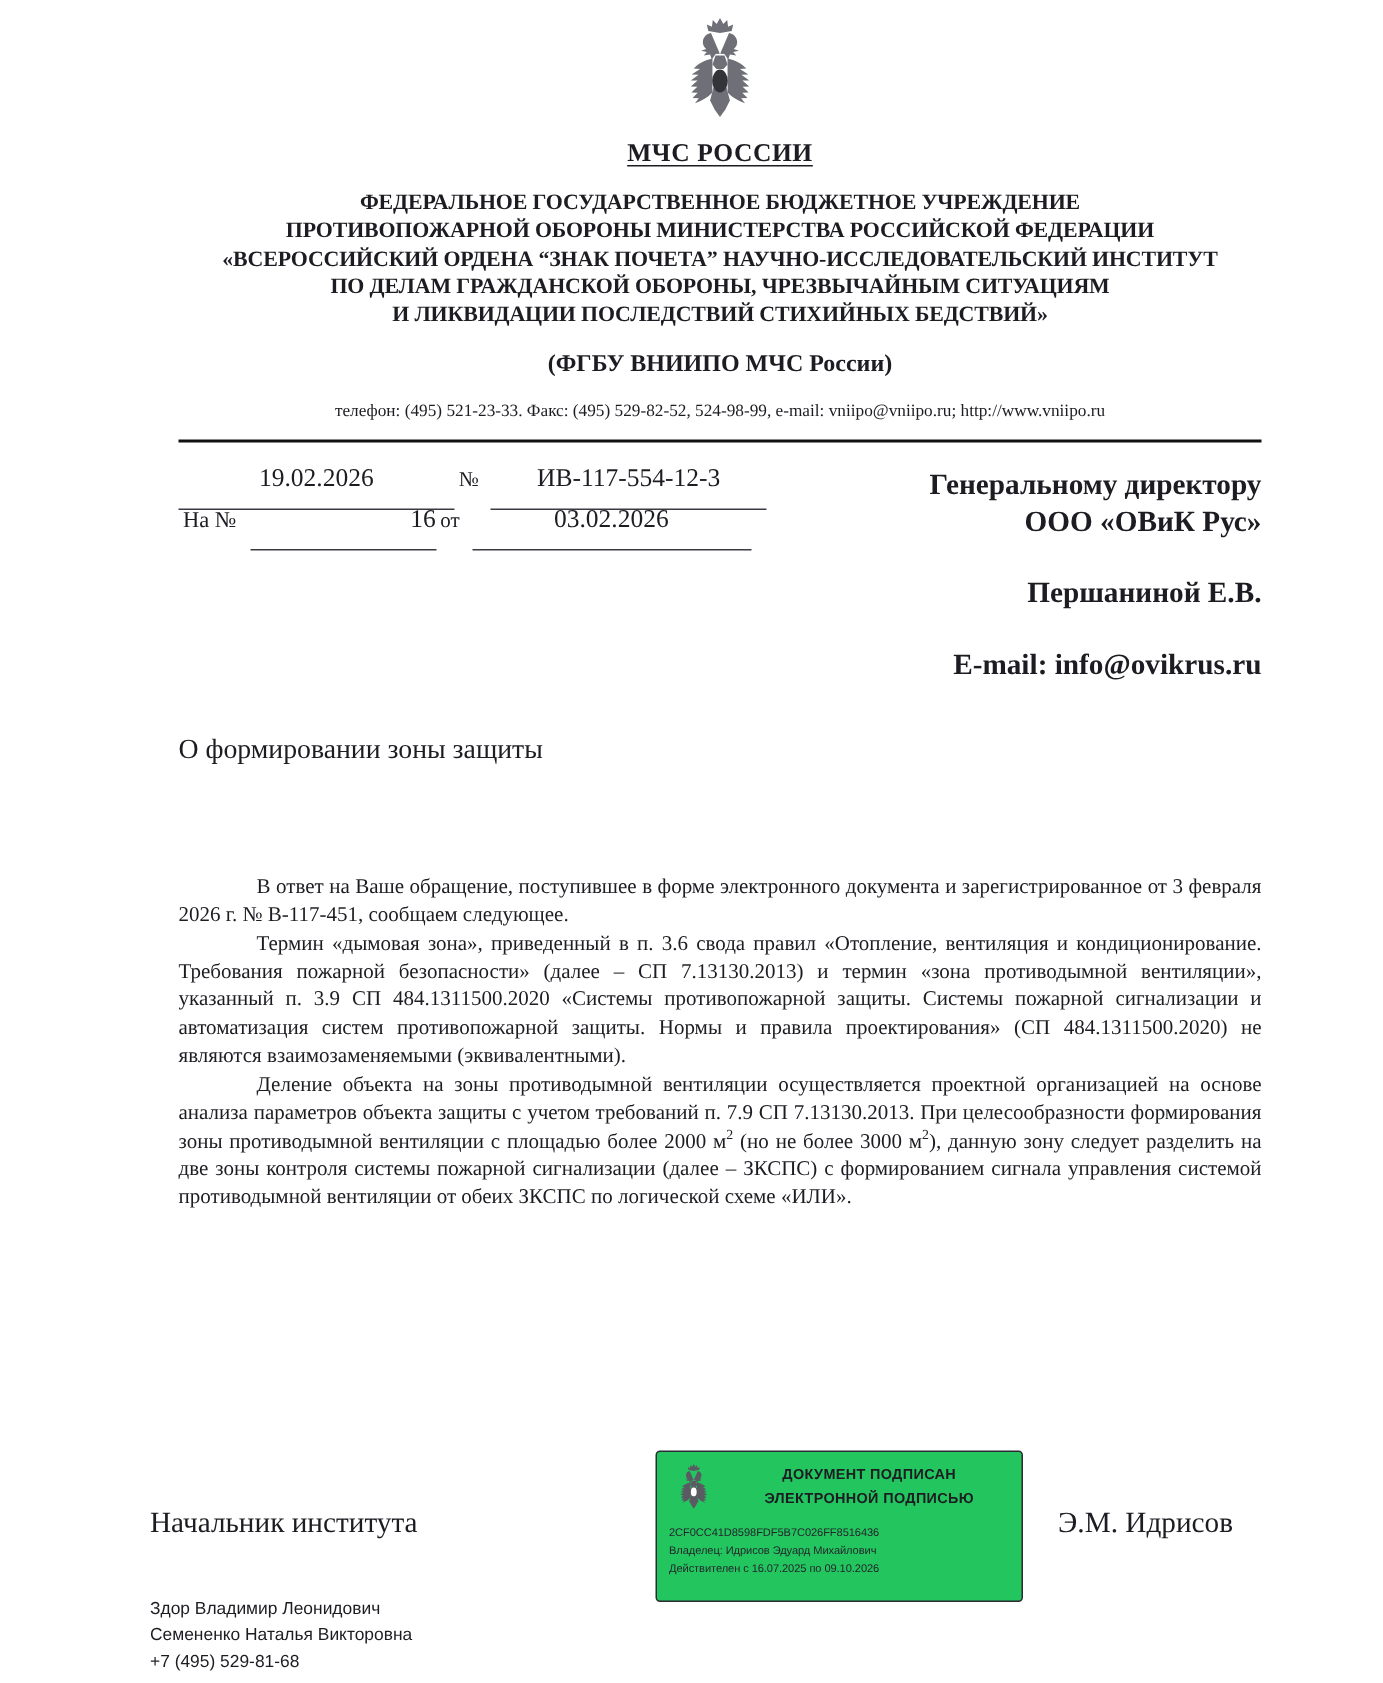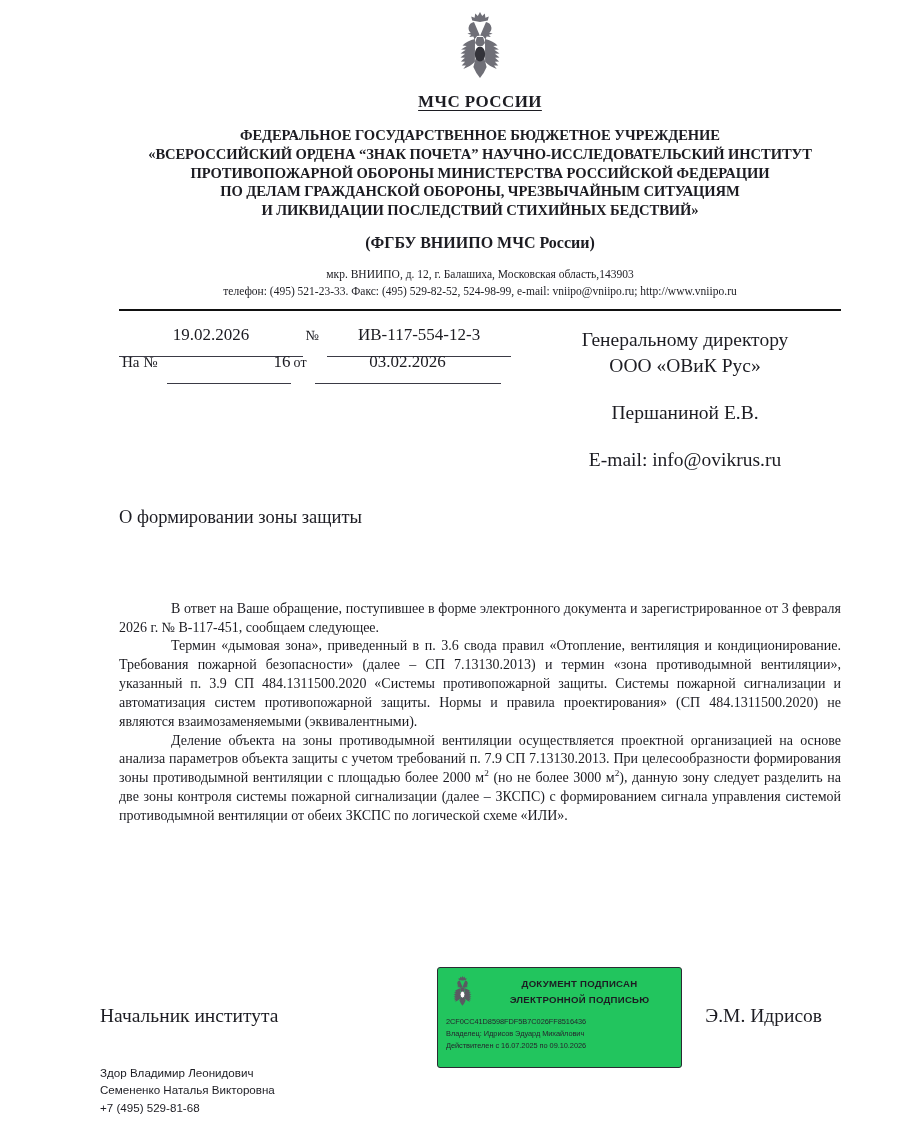--- a/index.html
+++ b/index.html
@@ -113,25 +113,26 @@
   .ref-fill.date2 { width: 186px; margin-left: 5px; }
   .ref-lbl {
     font-size: 14px;
     padding: 0 3px;
     white-space: nowrap;
   }
   .ref-lbl.na { font-size: 15px; padding-right: 4px; }
 
   .addressee {
     flex: 1;
-    text-align: center;
+    text-align: right;
     font-size: 19.5px;
     line-height: 1.3;
     padding-left: 18px;
     padding-top: 2px;
+    font-weight: bold;
   }
   .addressee .gap { height: 22px; }
 
   
   .subject {
     font-size: 18.5px;
     margin-top: 34px;
   }
 
   
@@ -232,30 +233,29 @@
       </g>
 
       <ellipse cx="37" cy="44" rx="5.2" ry="7.6" fill="#33333a"></ellipse>
     </svg>
   </div>
 
   <div class="mchs-title">МЧС РОССИИ</div>
 
   <div class="org-block">
     <div class="ln">ФЕДЕРАЛЬНОЕ ГОСУДАРСТВЕННОЕ БЮДЖЕТНОЕ УЧРЕЖДЕНИЕ</div>
+    <div class="ln">ПРОТИВОПОЖАРНОЙ ОБОРОНЫ МИНИСТЕРСТВА РОССИЙСКОЙ ФЕДЕРАЦИИ</div>
     <div class="ln">«ВСЕРОССИЙСКИЙ ОРДЕНА “ЗНАК ПОЧЕТА” НАУЧНО-ИССЛЕДОВАТЕЛЬСКИЙ ИНСТИТУТ</div>
-    <div class="ln">ПРОТИВОПОЖАРНОЙ ОБОРОНЫ МИНИСТЕРСТВА РОССИЙСКОЙ ФЕДЕРАЦИИ</div>
     <div class="ln">ПО ДЕЛАМ ГРАЖДАНСКОЙ ОБОРОНЫ, ЧРЕЗВЫЧАЙНЫМ СИТУАЦИЯМ</div>
     <div class="ln">И ЛИКВИДАЦИИ ПОСЛЕДСТВИЙ СТИХИЙНЫХ БЕДСТВИЙ»</div>
   </div>
 
   <div class="org-short">(ФГБУ ВНИИПО МЧС России)</div>
 
   <div class="addr">
-    <div>мкр. ВНИИПО, д. 12, г. Балашиха, Московская область,143903</div>
     <div class="line2">телефон: (495) 521-23-33. Факс: (495) 529-82-52, 524-98-99, e-mail: vniipo@vniipo.ru; http://www.vniipo.ru</div>
   </div>
 
   <hr class="rule">
 
   <div class="mid-row">
 
     <div class="ref-block">
       <div class="ref-line">
         <span class="ref-fill date1">19.02.2026</span>

